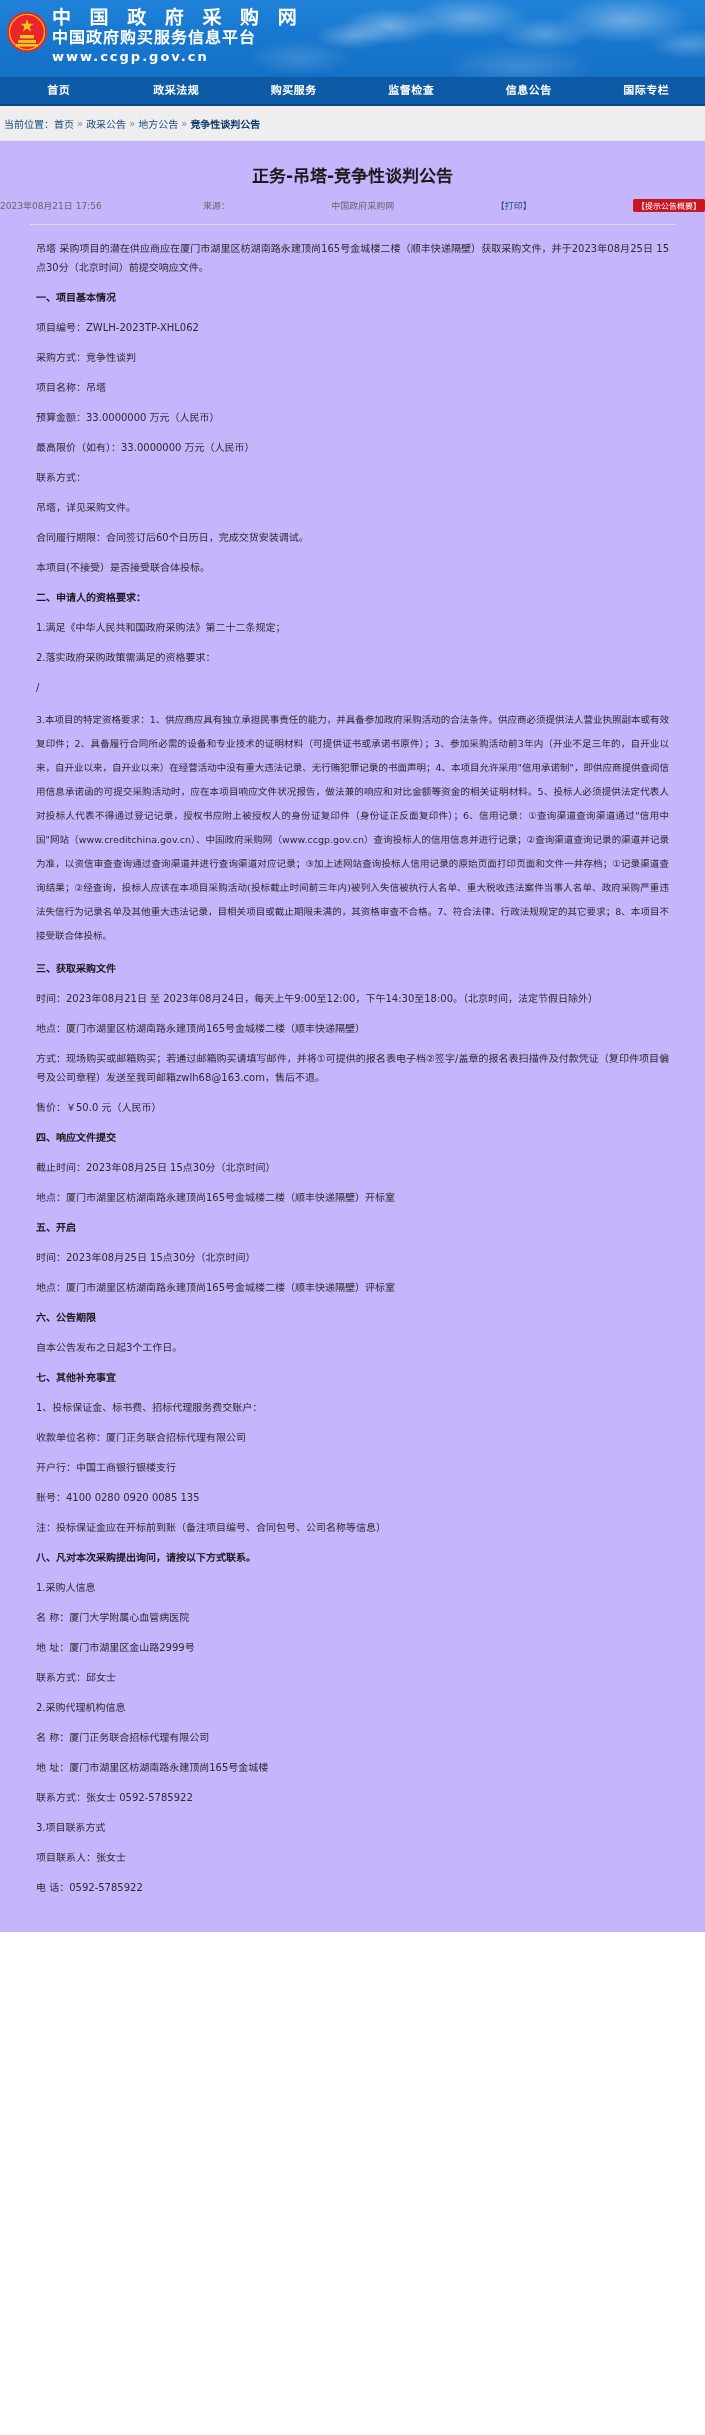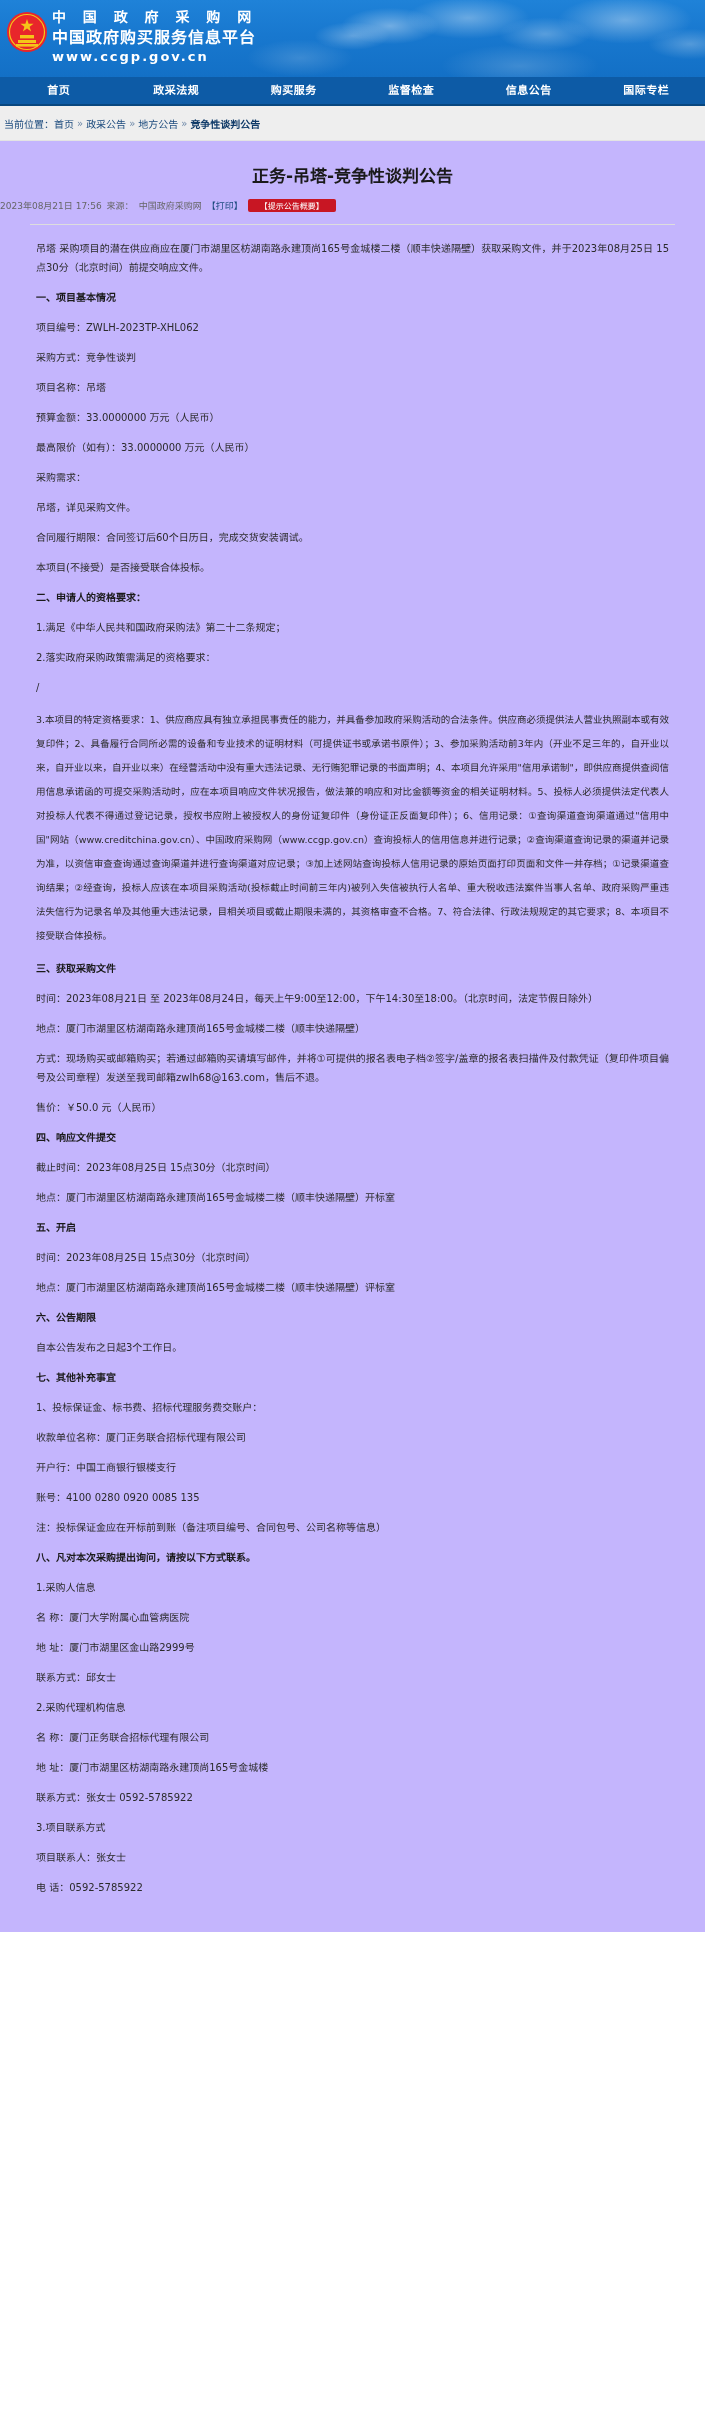--- a/index.html
+++ b/index.html
@@ -33,21 +33,21 @@
   }
   .emblem {
     position: absolute; left: 6px; top: 6px;
     width: 42px; height: 66px;
   }
   .banner-text {
     position: absolute; left: 52px; top: 6px;
     color: #ffffff;
   }
   .bt-line1 {
-    font-size: 14px; font-weight: bold; letter-spacing: 6px;
+    font-size: 19px; font-weight: bold; letter-spacing: 6px;
     line-height: 22px; white-space: nowrap;
   }
   .bt-line2 {
     font-size: 16px; font-weight: bold; letter-spacing: 1px;
     line-height: 20px; white-space: nowrap;
   }
   .bt-line3 {
     font-size: 13px; font-weight: bold; letter-spacing: 2px;
     line-height: 18px; white-space: nowrap;
     font-family: "DejaVu Sans", "Liberation Sans", sans-serif;
@@ -100,33 +100,33 @@
     color: #1a1a1a;
     padding: 22px 40px 0 40px;
     line-height: 26px;
   }
   .doc-meta {
     text-align: center;
     font-size: 9px;
     color: #666666;
     padding: 10px 0 0 0;
     display: flex;
-    justify-content: flex-start;
+    justify-content: space-between;
     align-items: center;
     gap: 5px;
     flex-wrap: wrap;
   }
   .doc-meta .m-part { color: #666666; }
   .doc-meta .m-link { color: #1b4a7d; cursor: pointer; }
   .badge-red {
     display: inline-block;
     background: #c81623;
     color: #ffffff;
     font-size: 8px;
-    padding: 1px 12px;
+    padding: 1px 4px;
     border-radius: 2px;
     cursor: pointer;
     white-space: nowrap;
   }
   .rule {
     margin: 12px 30px 0 30px;
     border-top: 1px solid #dddddd;
     height: 0;
   }
 
@@ -212,21 +212,21 @@
   <div class="body">
 
     <p>吊塔 采购项目的潜在供应商应在厦门市湖里区枋湖南路永建顶尚165号金城楼二楼（顺丰快递隔壁）获取采购文件，并于2023年08月25日 15点30分（北京时间）前提交响应文件。</p>
 
     <p class="h-sec">一、项目基本情况</p>
     <p>项目编号：ZWLH-2023TP-XHL062</p>
     <p>采购方式：竞争性谈判</p>
     <p>项目名称：吊塔</p>
     <p>预算金额：33.0000000 万元（人民币）</p>
     <p>最高限价（如有）：33.0000000 万元（人民币）</p>
-    <p>采购需求：</p>
+    <p>联系方式：</p>
     <p>吊塔，详见采购文件。</p>
     <p>合同履行期限：合同签订后60个日历日，完成交货安装调试。</p>
     <p>本项目(不接受）是否接受联合体投标。</p>
 
     <p class="h-sec">二、申请人的资格要求：</p>
     <p>1.满足《中华人民共和国政府采购法》第二十二条规定；</p>
     <p>2.落实政府采购政策需满足的资格要求：</p>
     <p>/</p>
     <p class="p-small">3.本项目的特定资格要求：1、供应商应具有独立承担民事责任的能力，并具备参加政府采购活动的合法条件。供应商必须提供法人营业执照副本或有效复印件；2、具备履行合同所必需的设备和专业技术的证明材料（可提供证书或承诺书原件）；3、参加采购活动前3年内（开业不足三年的，自开业以来，自开业以来，自开业以来）在经营活动中没有重大违法记录、无行贿犯罪记录的书面声明；4、本项目允许采用"信用承诺制"，即供应商提供查阅信用信息承诺函的可提交采购活动时，应在本项目响应文件状况报告，做法兼的响应和对比金额等资金的相关证明材料。5、投标人必须提供法定代表人对投标人代表不得通过登记记录，授权书应附上被授权人的身份证复印件（身份证正反面复印件）；6、信用记录：①查询渠道查询渠道通过"信用中国"网站（www.creditchina.gov.cn）、中国政府采购网（www.ccgp.gov.cn）查询投标人的信用信息并进行记录；②查询渠道查询记录的渠道并记录为准，以资信审查查询通过查询渠道并进行查询渠道对应记录；③加上述网站查询投标人信用记录的原始页面打印页面和文件一并存档；①记录渠道查询结果；②经查询，投标人应该在本项目采购活动(投标截止时间前三年内)被列入失信被执行人名单、重大税收违法案件当事人名单、政府采购严重违法失信行为记录名单及其他重大违法记录，目相关项目或截止期限未满的，其资格审查不合格。7、符合法律、行政法规规定的其它要求；8、本项目不接受联合体投标。</p>
 

